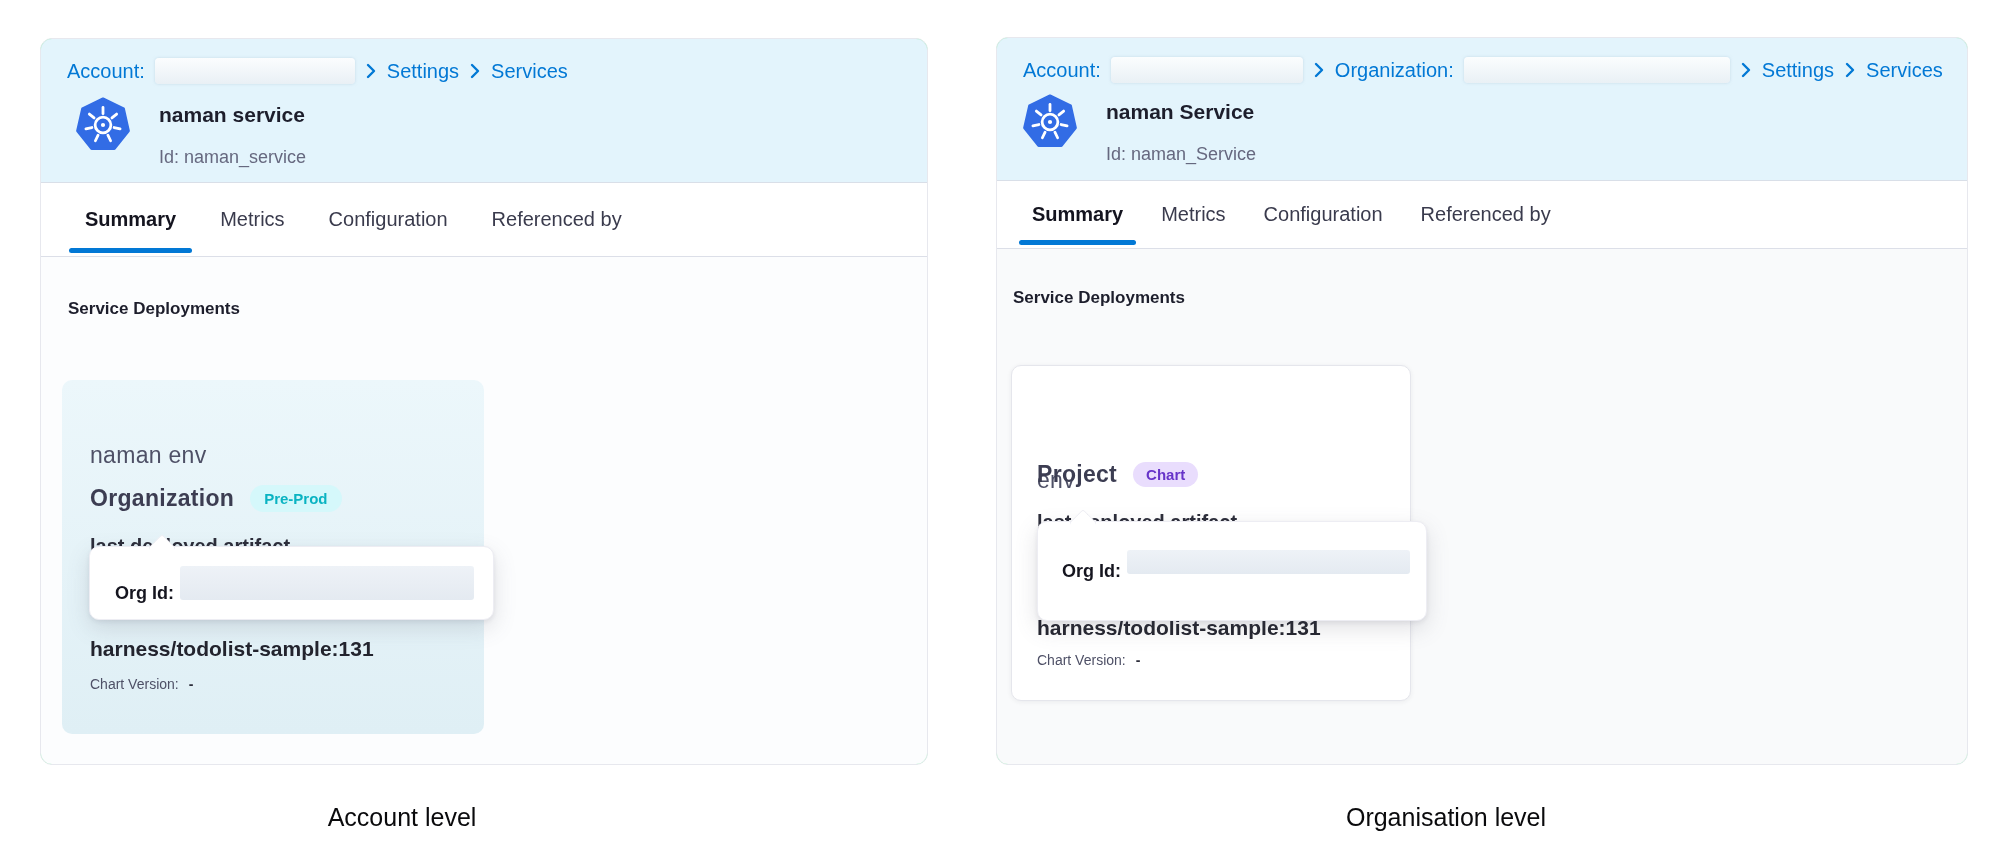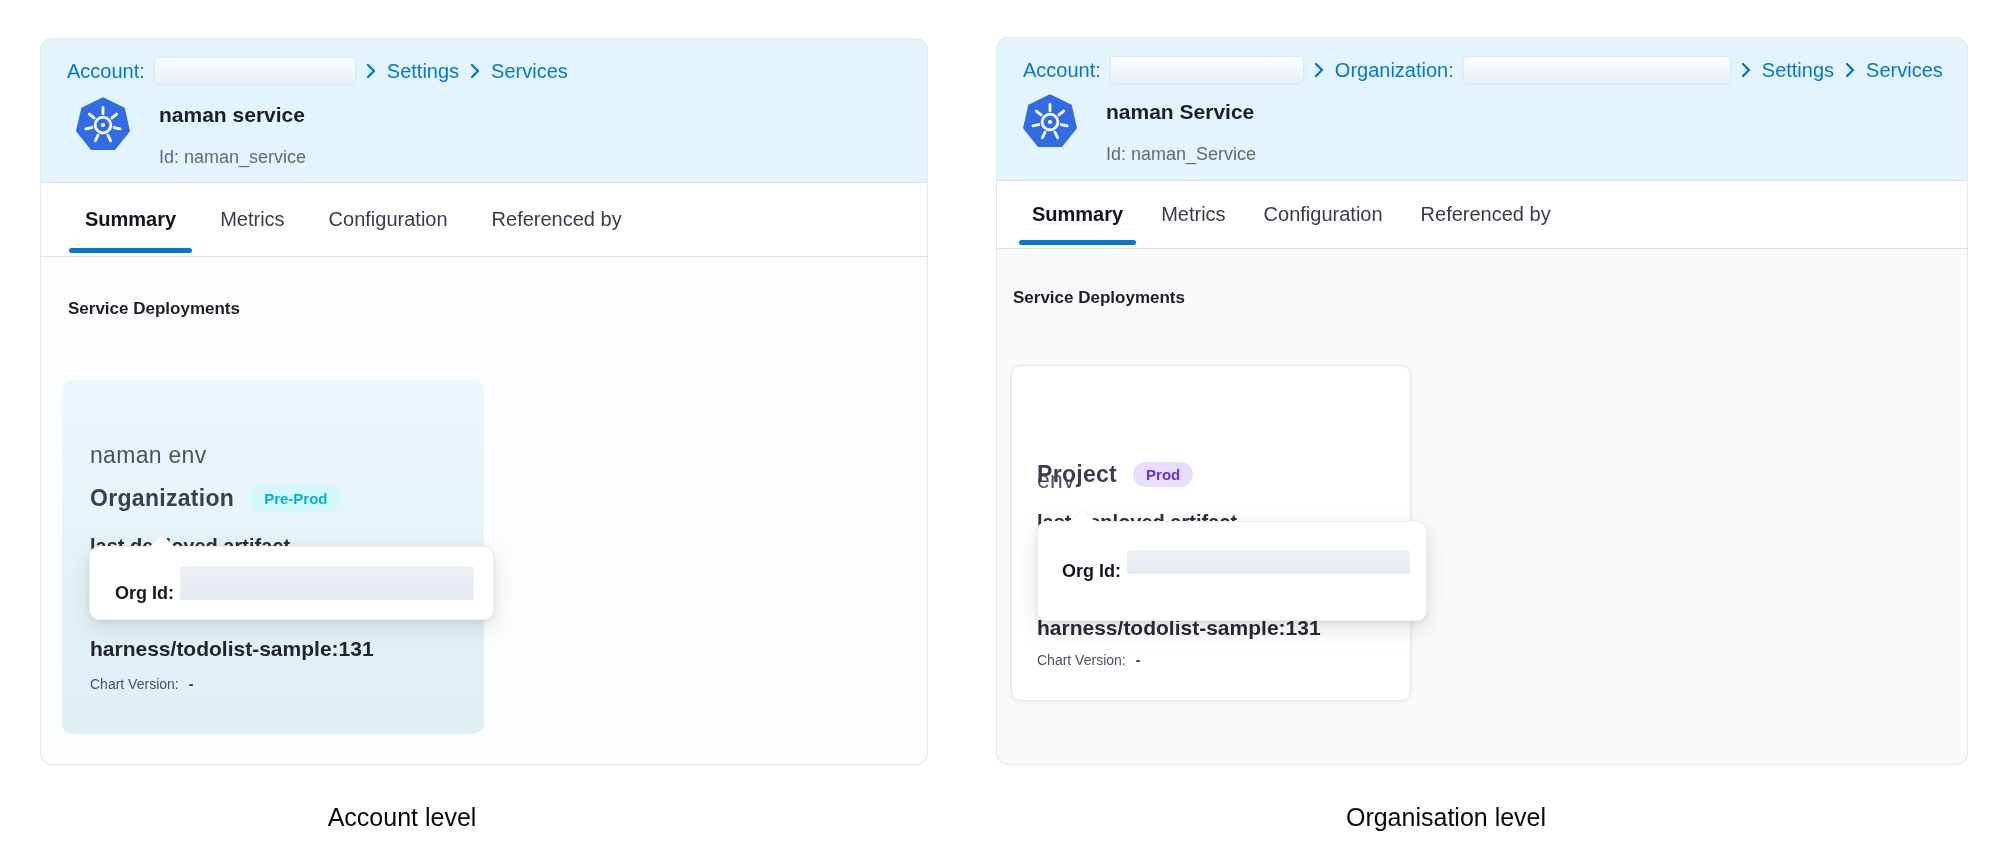--- a/index.html
+++ b/index.html
@@ -223,21 +223,21 @@
       <div class="tab">Referenced by</div>
     </div>
 
     <div class="panel-body"></div>
     <div class="section-title">Service Deployments</div>
 
     <div class="env-card env-card-org">
       <div class="env-name">env</div>
       <div class="scope-row">
         <span class="scope-label">Project</span>
-        <span class="badge badge-prod">Prod</span>
+        <span class="badge badge-prod">Chart</span>
       </div>
       <div class="occluded-line">last deployed artifact</div>
       <div class="artifact">harness/todolist-sample:131</div>
       <div class="chart-line">
         <span>Chart Version:</span><span class="chart-dash">-</span>
       </div>
     </div>
 
     <div class="tooltip tooltip-org">
       <div class="tooltip-arrow"></div>

